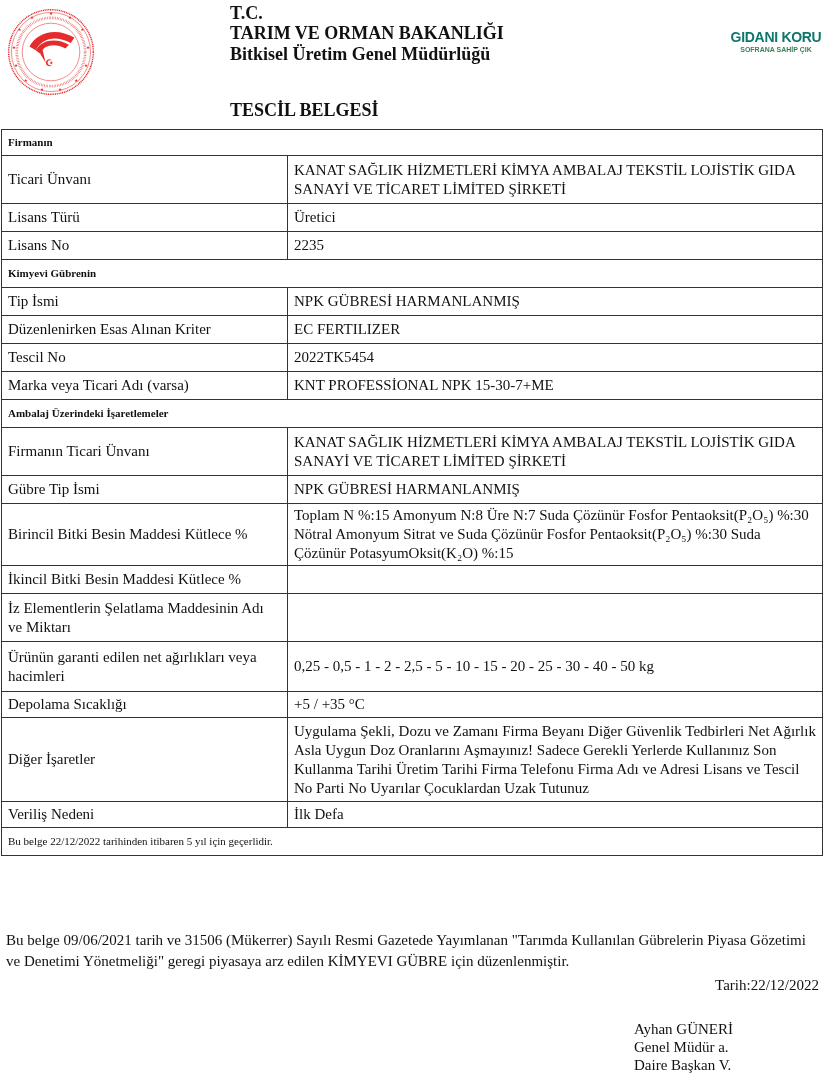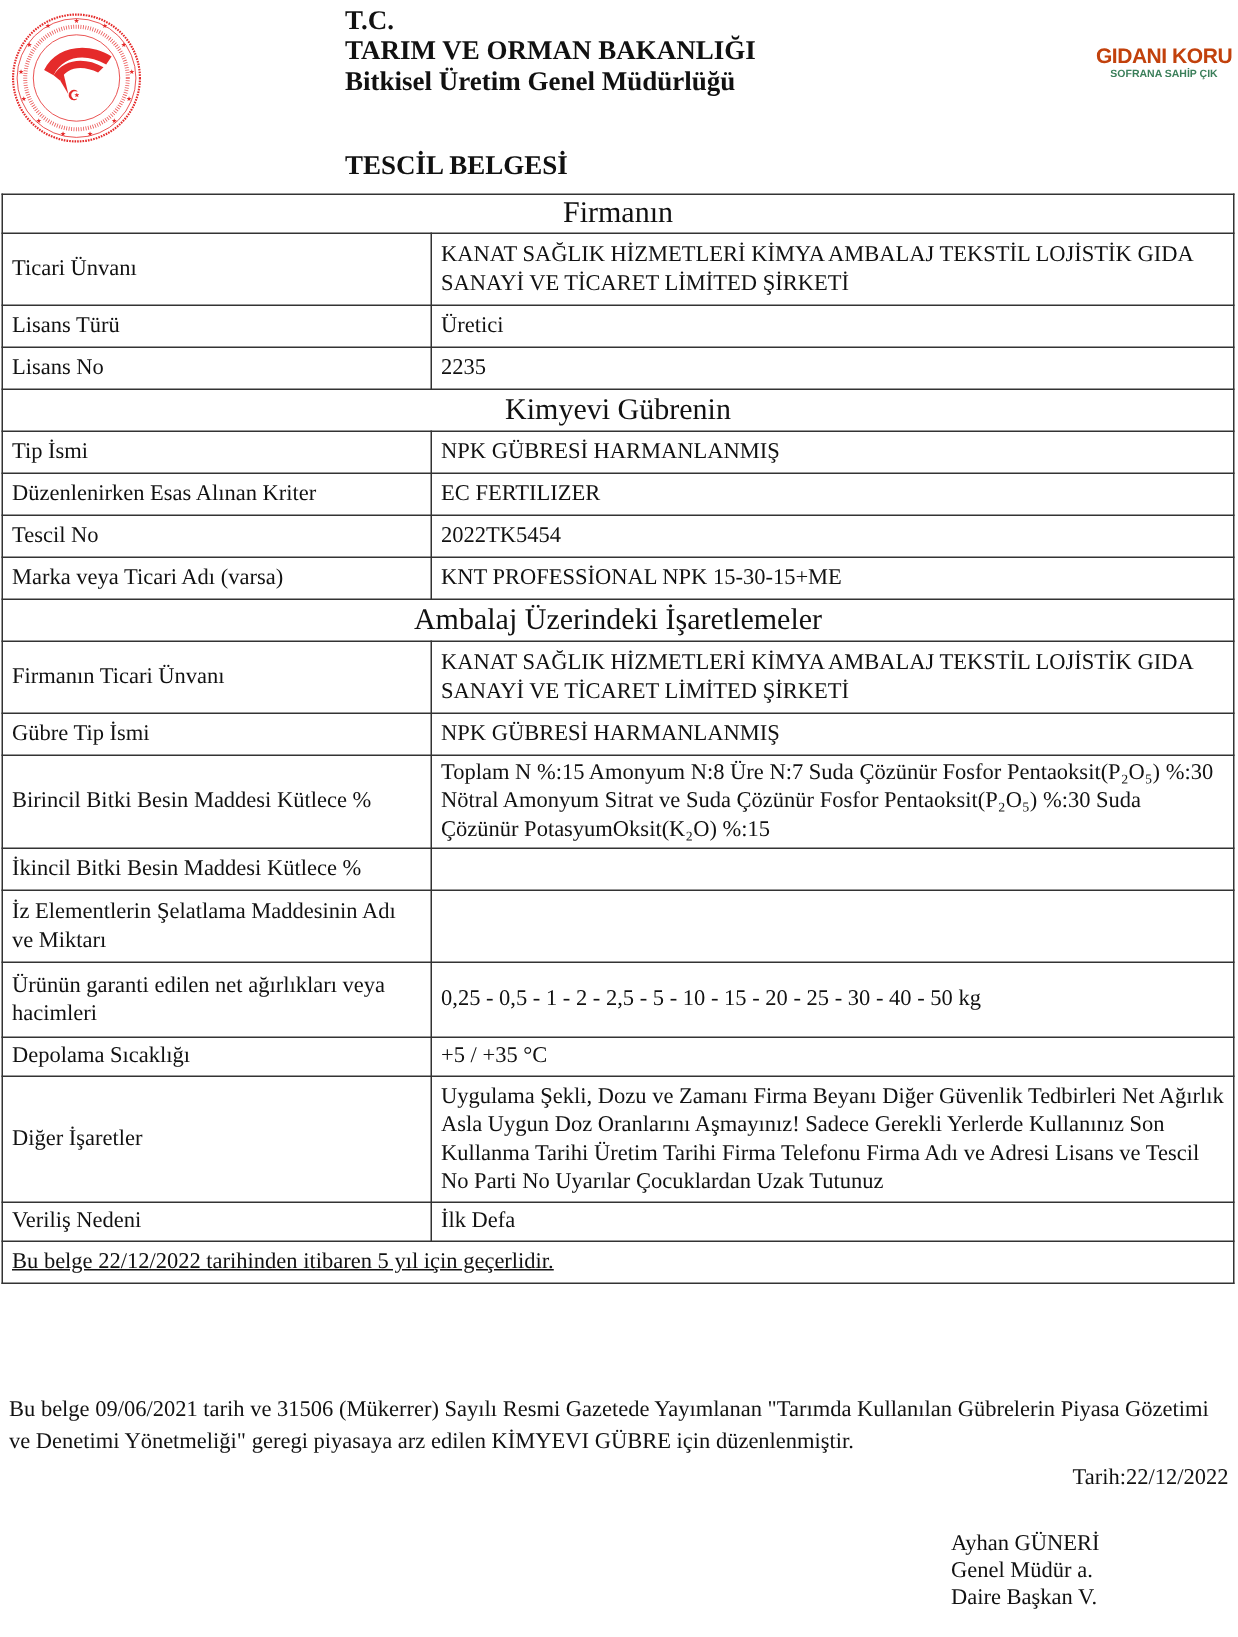--- a/index.html
+++ b/index.html
@@ -1,35 +1,35 @@
 <!DOCTYPE html>
 <html><head>
 <meta charset="utf-8">
 <style>
   html, body { margin:0; padding:0; background:#ffffff; }
   body { width:825px; height:1091px; position:relative; overflow:hidden;
          font-family:"Liberation Serif", "DejaVu Serif", serif; color:#111; }
   .logo { position:absolute; left:6px; top:7px; width:90px; height:90px; }
   .brand { position:absolute; left:727px; top:30px; width:98px; text-align:center; }
-  .brand .b1 { font-family:"Liberation Sans", sans-serif; font-weight:bold; color:#c2410c;
+  .brand .b1 { font-family:"Liberation Sans", sans-serif; font-weight:bold; color:#0f766e;
                font-size:14px; letter-spacing:-0.3px; line-height:15px; white-space:nowrap; }
   .brand .b2 { font-family:"Liberation Sans", sans-serif; font-weight:bold; color:#3b7f5a;
                font-size:7px; line-height:9px; white-space:nowrap; }
   .hdr { position:absolute; left:230px; width:362px; text-align:left; font-weight:bold;
          font-size:18px; line-height:21px; }
   .hdr.l1 { top:3px; }
   .hdr.l2 { top:23px; }
   .hdr.l3 { top:44px; }
   .hdr.title { top:100px; font-size:18px; }
   table.cert { position:absolute; left:1px; top:129px; width:822px; border-collapse:collapse;
                font-size:15px; line-height:19px; }
   table.cert td { border:1.3px solid #333; padding:2px 6px; vertical-align:middle; }
   table.cert td.k { width:273px; }
-  table.cert tr.sec td { font-weight:normal; font-size:20px;text-align:center; }
-  table.cert tr.valid td { font-size:15px;text-decoration:underline; }
+  table.cert tr.sec td { font-weight:bold; font-size:11px; }
+  table.cert tr.valid td { font-size:11px; }
   .foot { position:absolute; left:6px; top:930px; width:815px; font-size:15px; line-height:21px; }
   .date { position:absolute; right:6px; top:977px; font-size:15px; }
   .sign { position:absolute; left:634px; top:1020px; font-size:15px; line-height:18px; }
 </style>
 </head>
 <body>
 
 <svg class="logo" viewBox="0 0 100 100">
   <circle cx="50" cy="50" r="47" fill="none" stroke="#e52b2b" stroke-width="1.6" stroke-dasharray="1.2 0.8"></circle>
   <circle cx="50" cy="50" r="44" fill="none" stroke="#e52b2b" stroke-width="0.6"></circle>
@@ -94,21 +94,21 @@
   <tr style="height:28px">
     <td class="k">Düzenlenirken Esas Alınan Kriter</td>
     <td>EC FERTILIZER</td>
   </tr>
   <tr style="height:28px">
     <td class="k">Tescil No</td>
     <td>2022TK5454</td>
   </tr>
   <tr style="height:28px">
     <td class="k">Marka veya Ticari Adı (varsa)</td>
-    <td>KNT PROFESSİONAL NPK 15-30-15+ME</td>
+    <td>KNT PROFESSİONAL NPK 15-30-7+ME</td>
   </tr>
 
   <tr class="sec" style="height:28px">
     <td colspan="2">Ambalaj Üzerindeki İşaretlemeler</td>
   </tr>
   <tr style="height:48px">
     <td class="k">Firmanın Ticari Ünvanı</td>
     <td>KANAT SAĞLIK HİZMETLERİ KİMYA AMBALAJ TEKSTİL LOJİSTİK GIDA SANAYİ VE TİCARET LİMİTED ŞİRKETİ</td>
   </tr>
   <tr style="height:28px">

